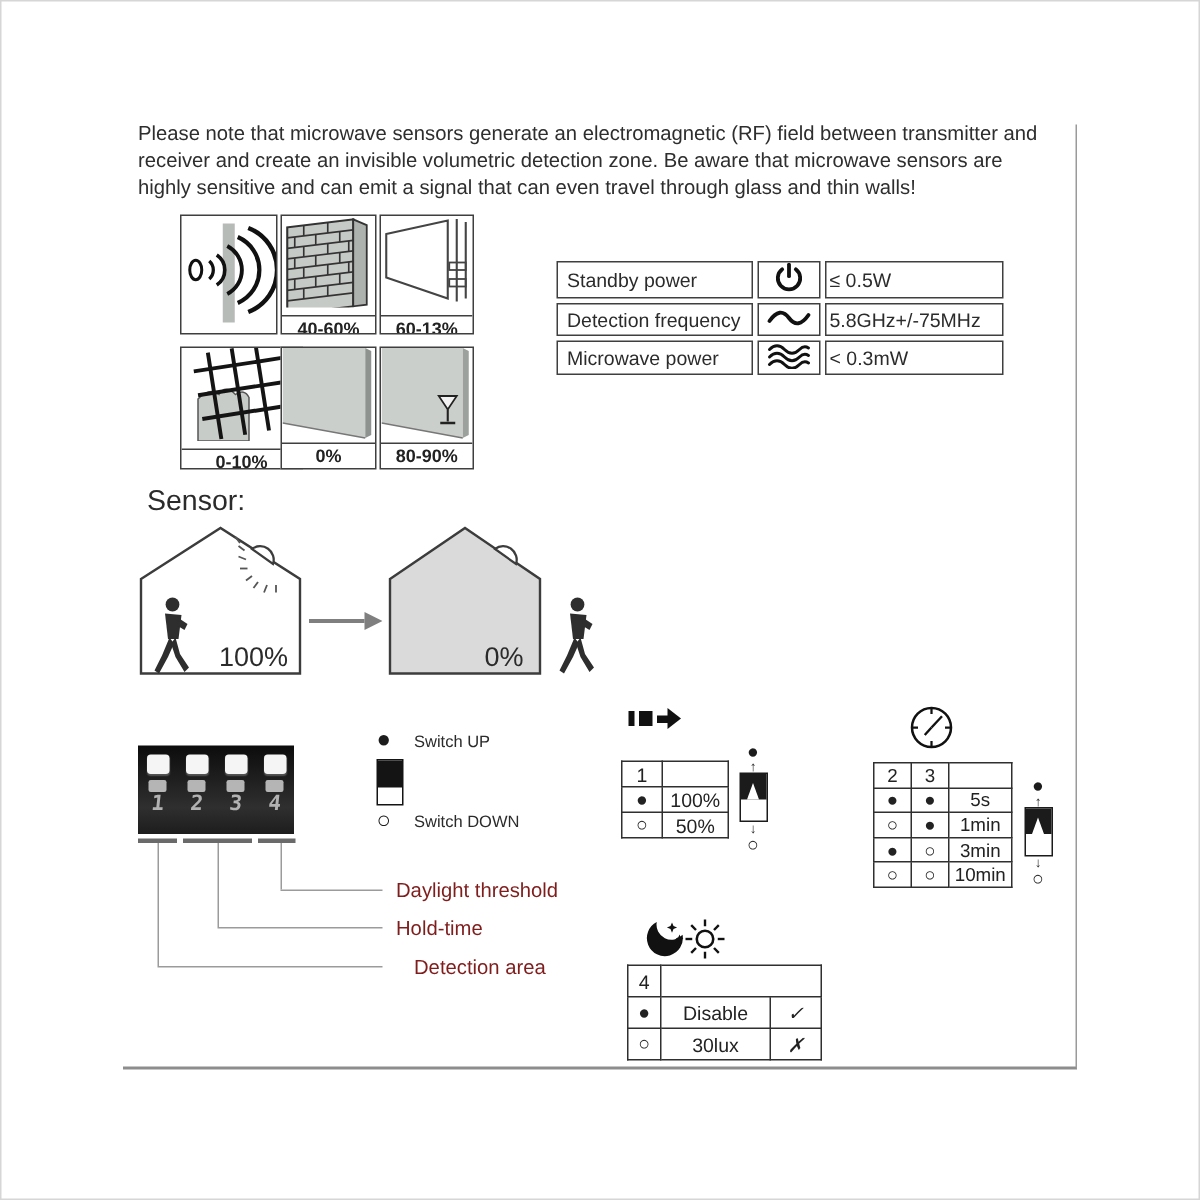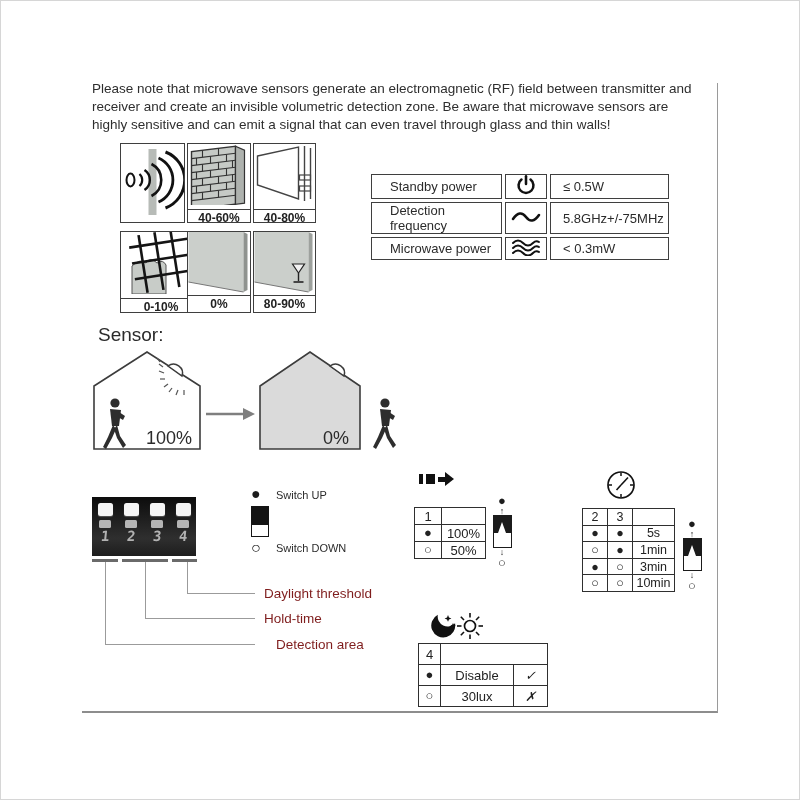--- a/index.html
+++ b/index.html
@@ -18,23 +18,23 @@
 
   
   .mat-cell { background:#fff; border:1.3px solid #3f3f3f; overflow:hidden; }
   .mat-img { width:100%; }
   .mat-caption { border-top:1.3px solid #3f3f3f; text-align:center; font-size:12px;
     font-weight:600; color:#222; height:17px; line-height:16px; }
 
   
   #spec-table { left:368px; top:171px; border-collapse:separate; border-spacing:3px; }
   #spec-table td { border:1.3px solid #3f3f3f; height:22px; font-size:13px; background:#fff; }
-  .spec-label { width:131px; padding-left:18px; }
+  .spec-label { width:131px; padding-left:6px; }
   .spec-icon  { width:42px;  text-align:center; }
-  .spec-value { width:119px; padding-left:12px; }
+  .spec-value { width:119px; padding-left:2px; }
 
   
   #sensor-heading { left:98px; top:324px; font-size:19px; color:#2b2b2b; }
   .house-pct { font-size:18px; color:#2b2b2b; }
 
   
   #dip-block { left:92px; top:497px; width:104px; height:59px;
     background:linear-gradient(180deg,#0c0c0c,#2f2f2f 70%,#1d1d1d); display:flex; }
   .dip-slot { width:26px; display:flex; flex-direction:column; align-items:center; }
   .dip-pad-up { margin-top:6px; width:15px; height:13px; background:#f5f5f5; border-radius:2.5px;
@@ -149,21 +149,21 @@
   </div>
 
   <div class="abs mat-cell" style="left:253px; top:143px; width:63px; height:80px;">
     <svg class="mat-img" width="60" height="61" viewBox="0 0 60 61">
       <polygon points="3,12 44,3 44,55 3,41" fill="#fff" stroke="#444" stroke-width="1.4"></polygon>
       <line x1="50" y1="2" x2="50" y2="57" stroke="#444" stroke-width="1.4"></line>
       <line x1="56" y1="4" x2="56" y2="55" stroke="#444" stroke-width="1.4"></line>
       <rect x="45" y="31" width="11" height="5" fill="none" stroke="#444" stroke-width="1.2"></rect>
       <rect x="45" y="42" width="11" height="5" fill="none" stroke="#444" stroke-width="1.2"></rect>
     </svg>
-    <div class="mat-caption">40-80%</div>
+    <div class="mat-caption">60-13%</div>
   </div>
 
   <div class="abs mat-cell" style="left:120px; top:231px; width:82px; height:82px;">
     <svg class="mat-img" width="62" height="62" viewBox="0 0 62 62">
       <path d="M2 34 Q10 26 16 31 Q20 24 27 31 Q33 27 36 33 L36 62 L2 62 Z" fill="#c8ccc8" stroke="#555" stroke-width="1"></path>
       <g stroke="#141414" stroke-width="2.6" transform="rotate(-3 30 30)">
         <line x1="10" y1="2" x2="16" y2="60"></line>
         <line x1="26" y1="0" x2="32" y2="58"></line>
         <line x1="42" y1="-2" x2="48" y2="56"></line>
         <line x1="0" y1="14" x2="60" y2="8"></line>

